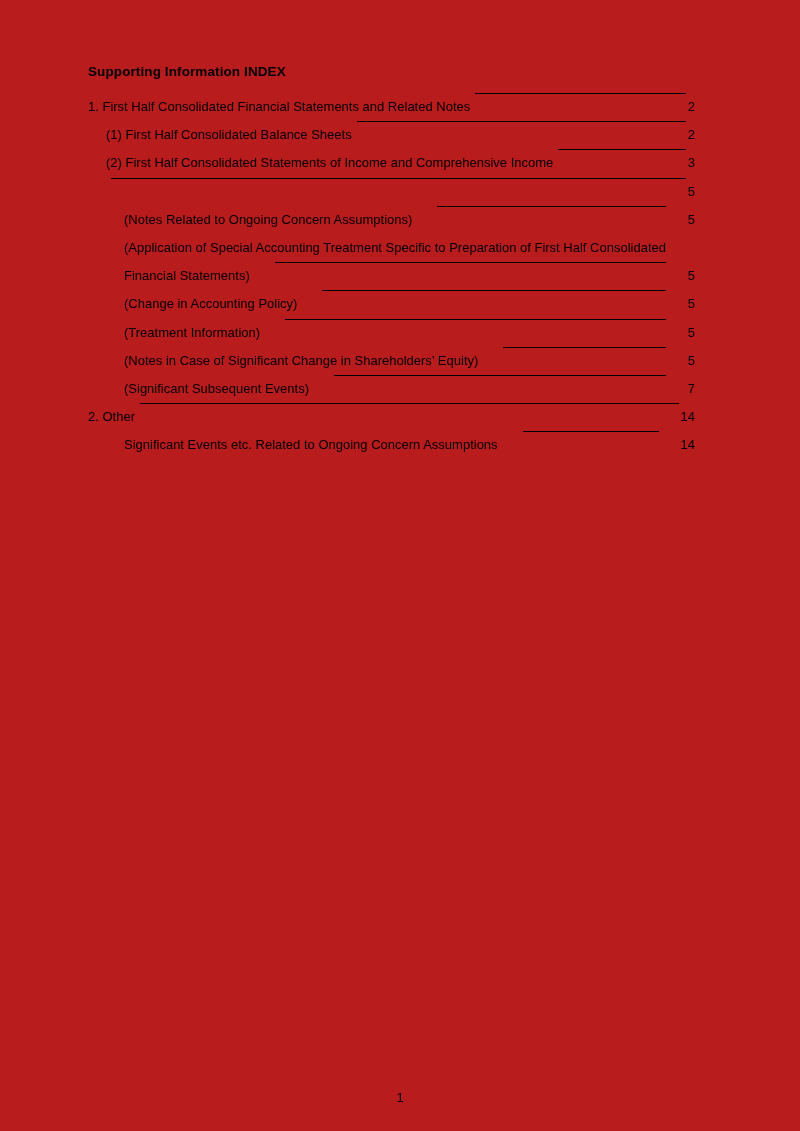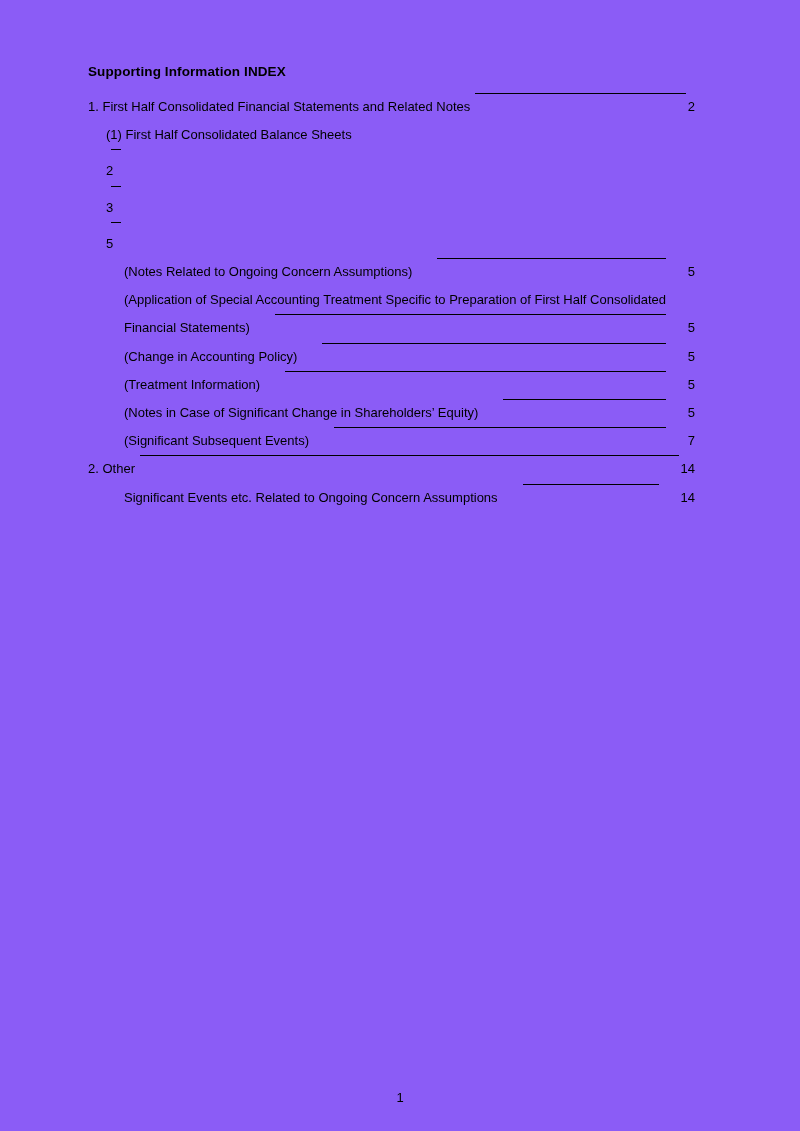--- a/index.html
+++ b/index.html
@@ -9,37 +9,37 @@
     height: 1131px;
     position: relative;
     font-family: "Liberation Sans", "DejaVu Sans", sans-serif;
     color: #000000;
     overflow: hidden;
   }
   .page {
     position: absolute;
     inset: 0;
     padding: 64px 105px 0 88px;
-    background: #8b5cf6;
+    background: #b91c1c;
   }
   .doc-title {
     font-size: 13.5px;
     font-weight: bold;
     margin-bottom: 14px;
     letter-spacing: 0.1px;
   }
   .toc { width: 100%; }
   .toc-row {
     display: flex;
     align-items: flex-start;
     line-height: 28.2px;
     font-size: 13px;
     white-space: nowrap;
   }
-  .toc-row.lvl1 { padding-left: 18px; flex-direction: column; }
+  .toc-row.lvl1 { padding-left: 18px; }
   .toc-row.lvl2 { padding-left: 36px; gap: 20px; }
   .toc-text { flex: 0 0 auto; }
   .toc-leader {
     flex: 1 1 auto;
     border-bottom: 1px solid #000000;
     margin: 0 2px 7px 5px;
     height: 1px;
     min-width: 10px;
   }
   .toc-page { flex: 0 0 auto; text-align: right; }
@@ -67,20 +67,21 @@
       <span class="toc-page">2</span>
     </div>
 
     <div class="toc-row lvl1">
       <span class="toc-text">(1)  First Half Consolidated Balance Sheets</span>
       <span class="toc-leader"></span>
       <span class="toc-page">2</span>
     </div>
 
     <div class="toc-row lvl1">
+      <span class="toc-text">(2)  First Half Consolidated Statements of Income and Comprehensive Income</span>
       <span class="toc-leader"></span>
       <span class="toc-page">3</span>
     </div>
 
     <div class="toc-row lvl1">
       <span class="toc-leader"></span>
       <span class="toc-page">5</span>
     </div>
 
     <div class="toc-row lvl2">

